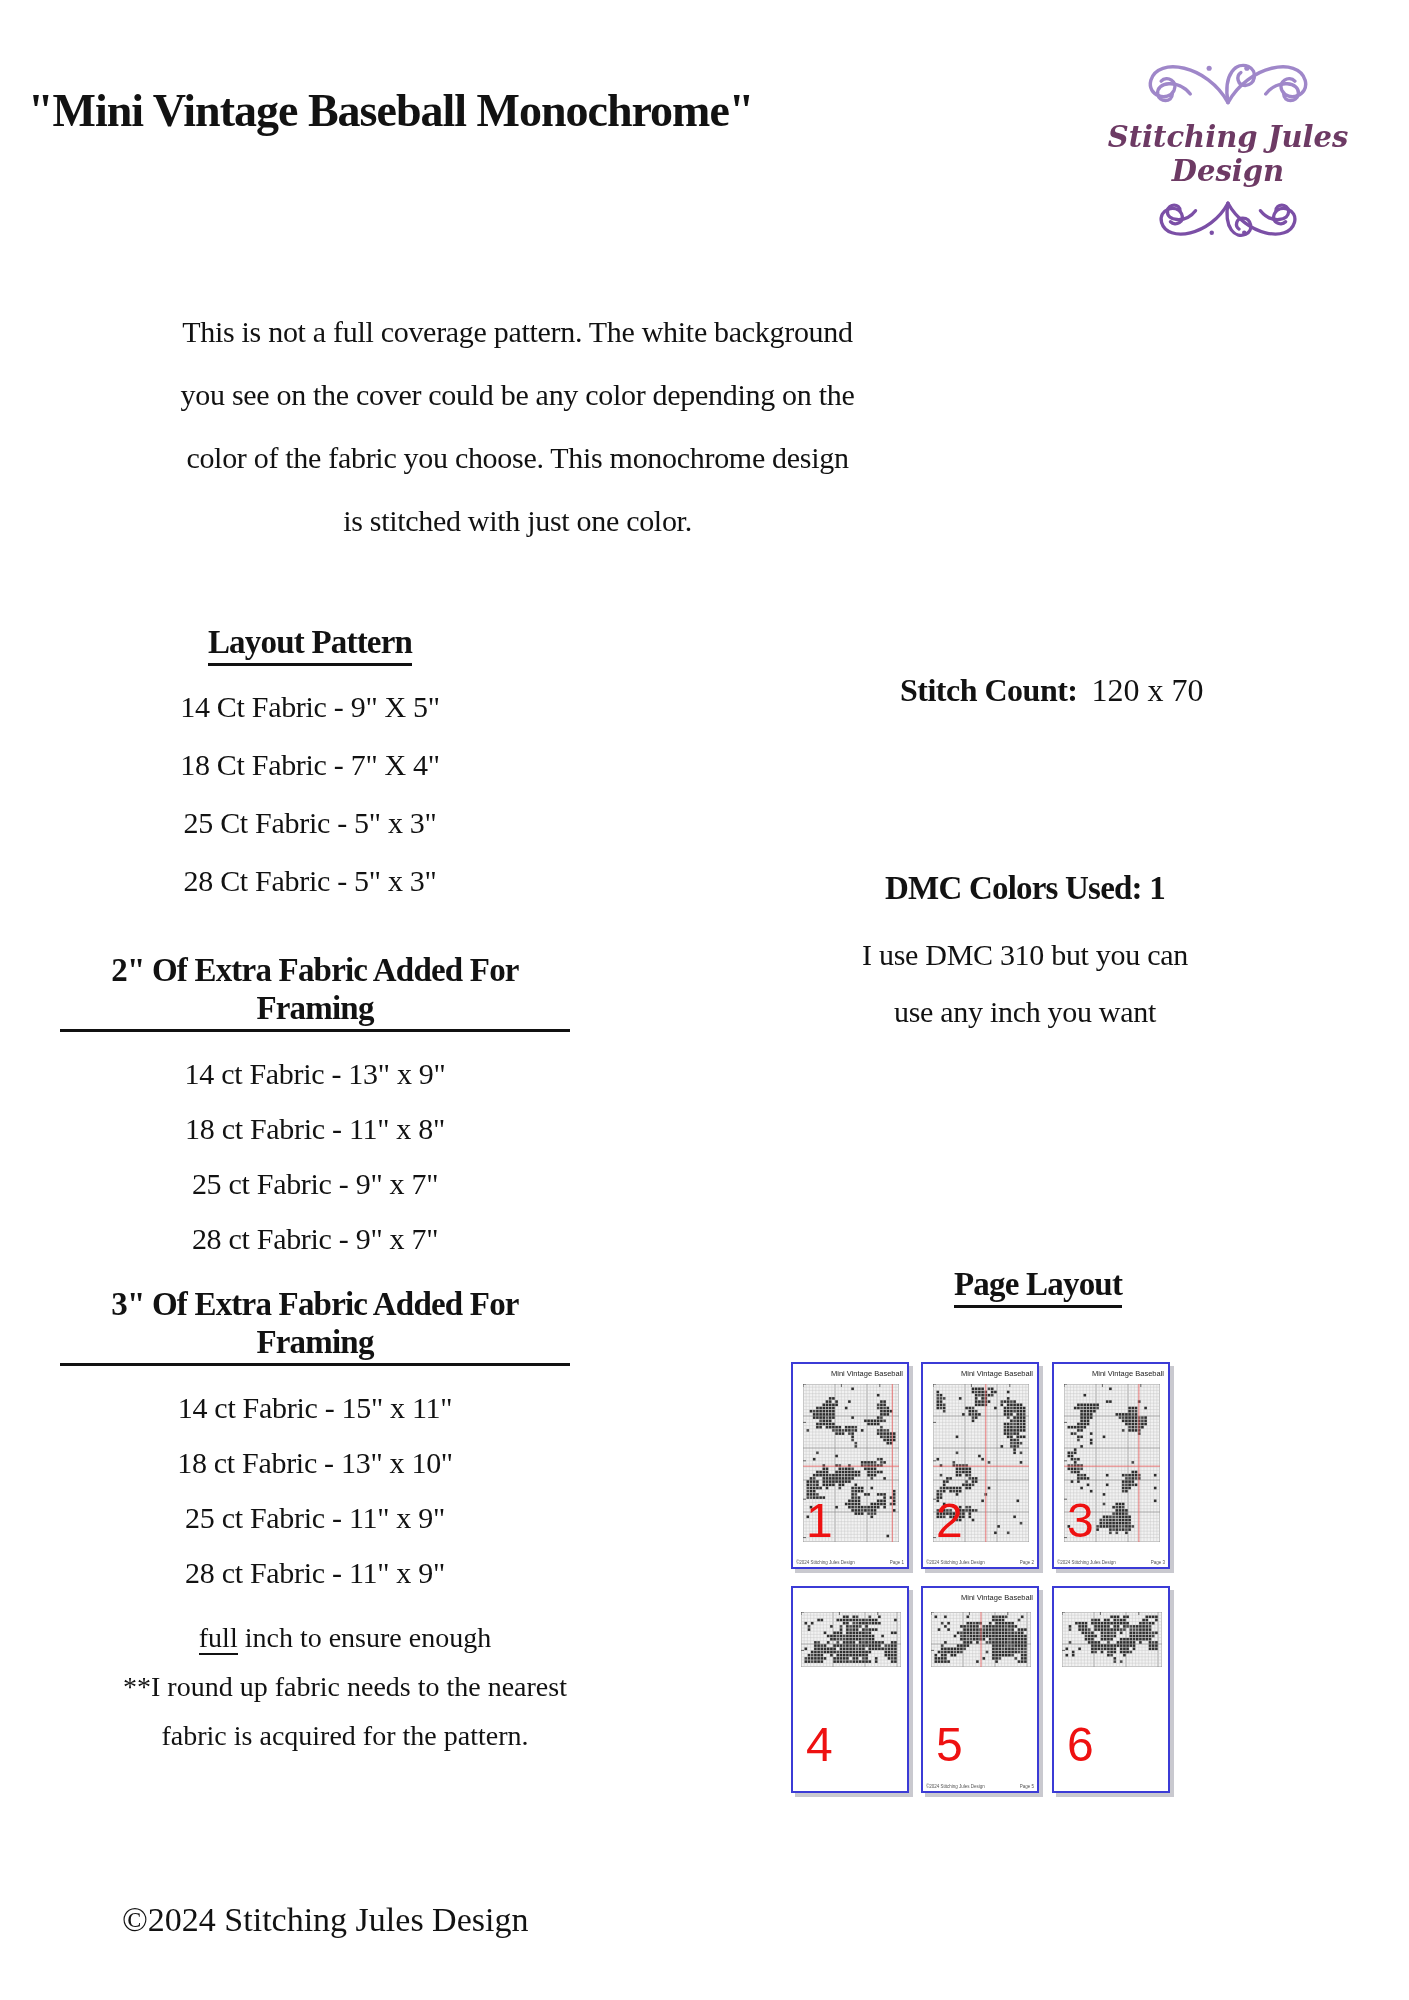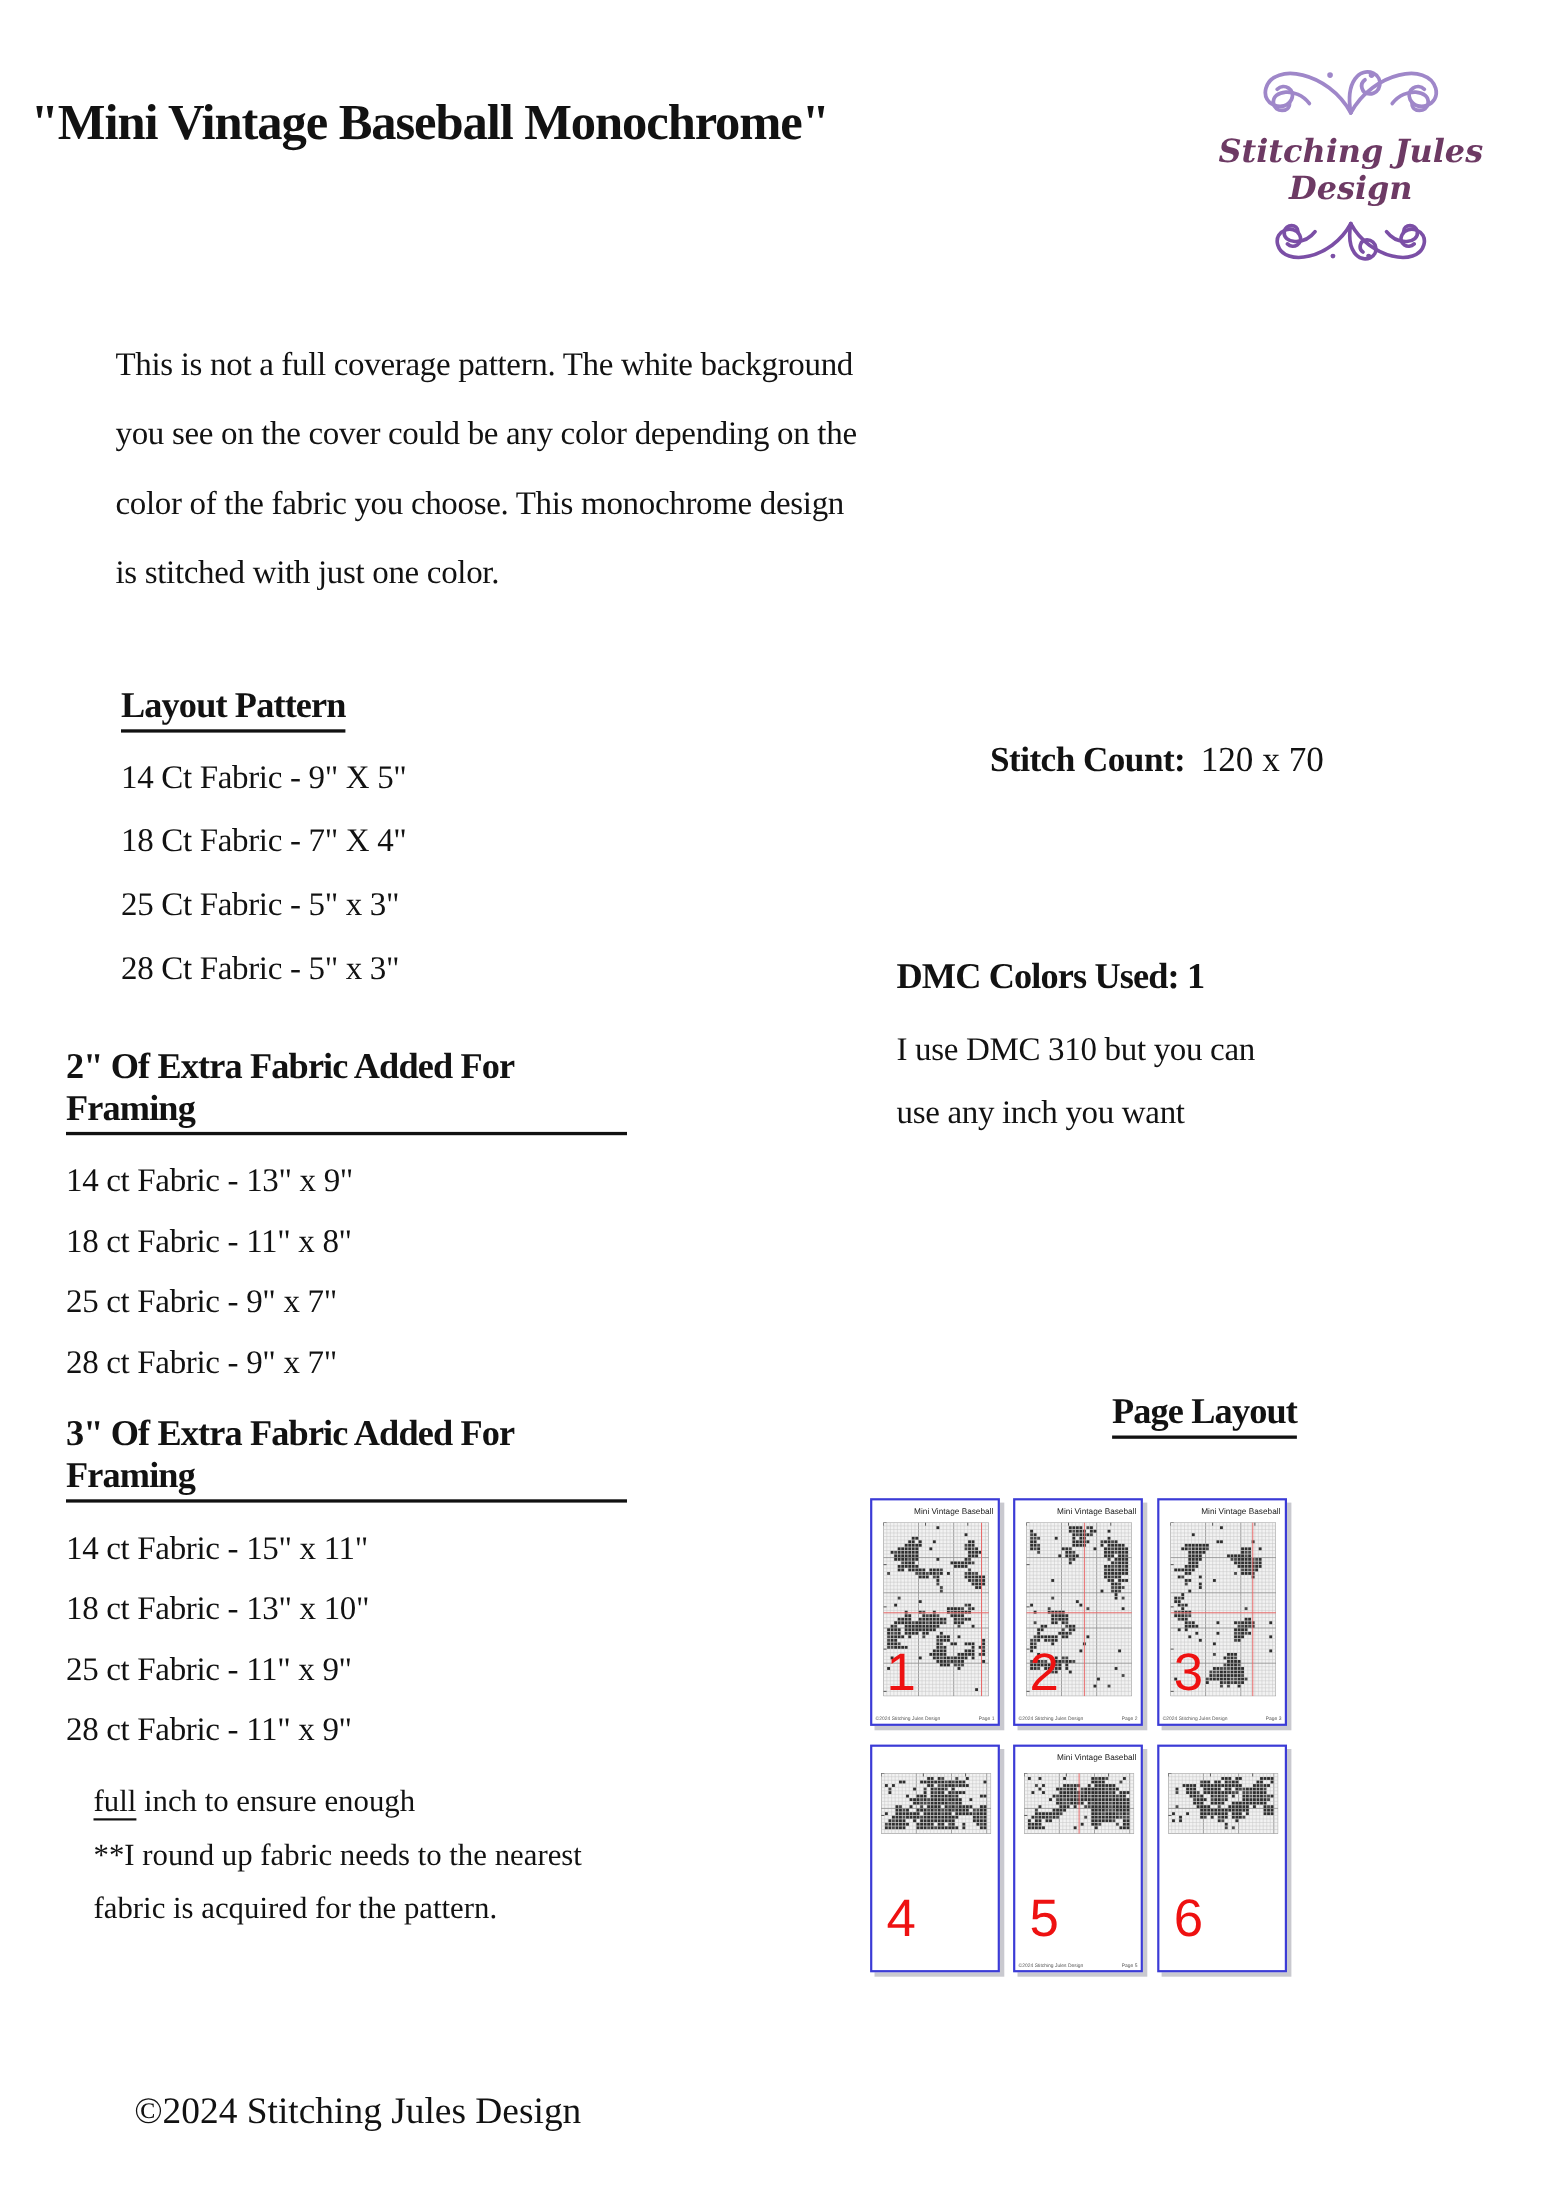--- a/index.html
+++ b/index.html
@@ -1,19 +1,19 @@
 <!DOCTYPE html>
 <html><head>
 <meta charset="utf-8">
 <style>
   html,body{margin:0;padding:0;background:#ffffff;}
   body{width:1409px;height:2000px;position:relative;overflow:hidden;
        font-family:"Liberation Serif",serif;color:#121212;}
   .abs{position:absolute;}
-  .center{}
+  .center{text-align:center;}
 
   
   .doc-title{left:28px;top:84px;font-size:46px;font-weight:bold;letter-spacing:-1px;white-space:nowrap;}
   .logo{left:1050px;top:46px;width:356px;text-align:center;}
   .logo-text{font-family:"DejaVu Serif",serif;font-style:italic;font-weight:bold;
              font-size:29px;color:#6d3a64;line-height:34px;margin:2px 0;}
   .flourish{display:block;margin:0 auto;}
 
   
   .intro{left:105px;top:300px;width:825px;font-size:30px;line-height:63px;letter-spacing:-0.3px;}
@@ -31,21 +31,21 @@
   .framing3{left:60px;top:1286px;width:510px;}
   .framing2 .sec-lines,.framing3 .sec-lines{line-height:55px;margin-top:14px;}
 
   .stitch{left:900px;top:672px;white-space:nowrap;font-size:32px;}
   .stitch .lbl{font-weight:bold;letter-spacing:-0.5px;}
   .stitch .val{margin-left:14px;}
 
   .dmc{left:815px;top:866px;width:420px;}
   .dmc .sec-lines{line-height:57px;margin-top:16px;}
 
-  .pl-heading{left:980px;top:1262px;width:230px;text-align:center;}
+  .pl-heading{left:954px;top:1262px;width:230px;}
 
   .footnote{left:85px;top:1613px;width:520px;font-size:28px;line-height:49px;}
 
   .doc-footer{left:122px;top:1901px;font-size:34px;}
 
   
   .thumb{position:absolute;width:114px;height:203px;background:#fff;
          border:2px solid #3b3bd6;box-shadow:4px 4px 0 #c9c9cf;}
   .thumb-title{position:absolute;top:5px;left:0;right:0;text-align:center;
                font-family:"Liberation Sans",sans-serif;font-size:7.5px;color:#222;padding-left:34px;}

